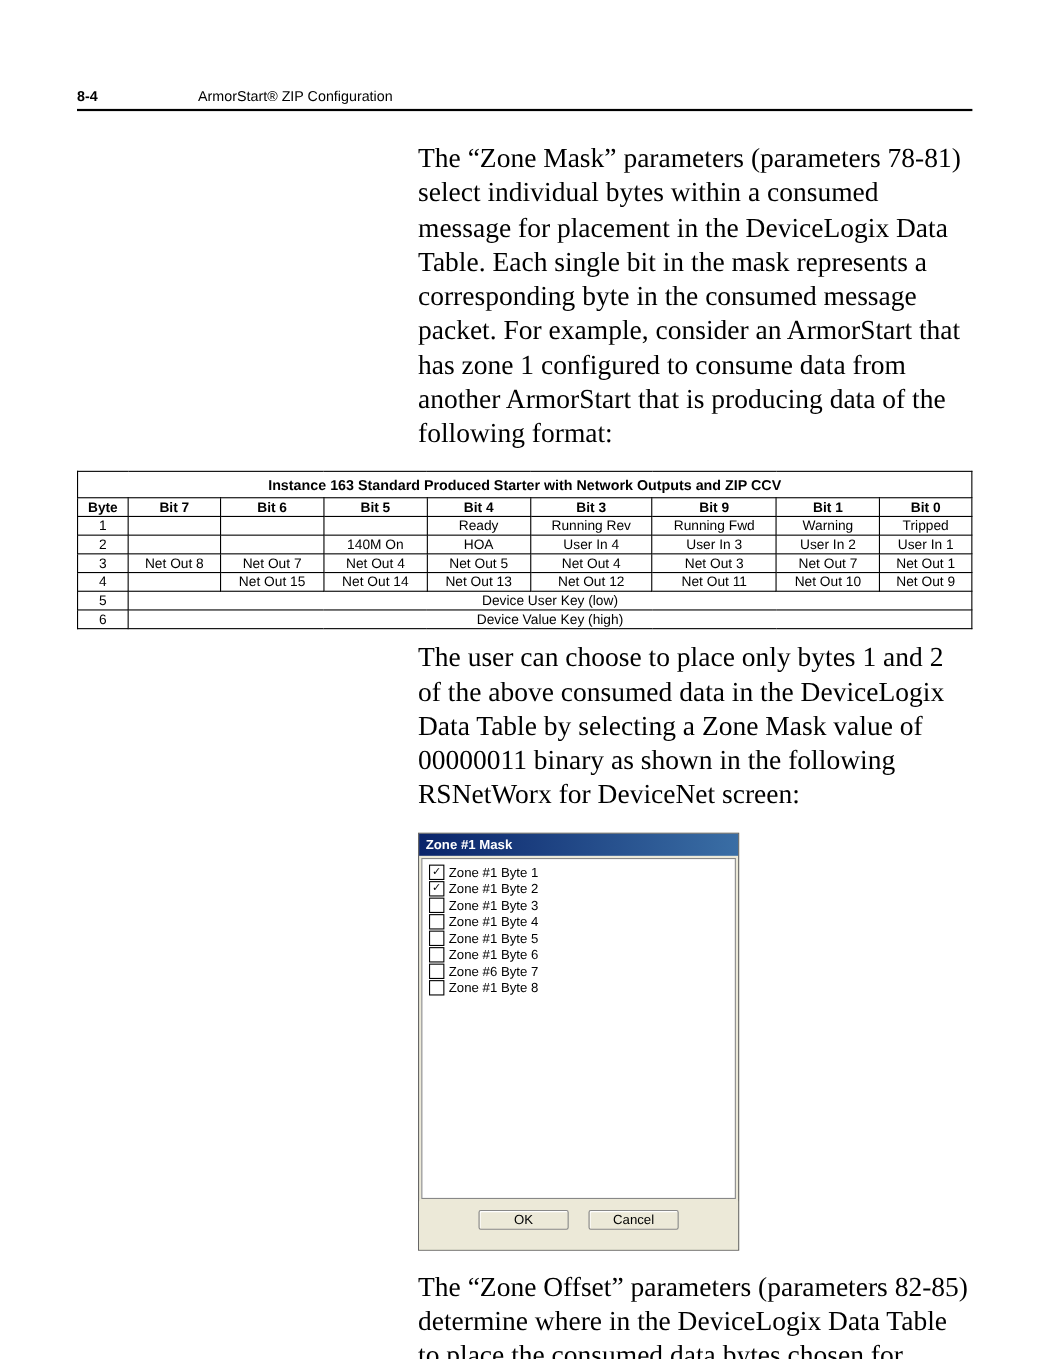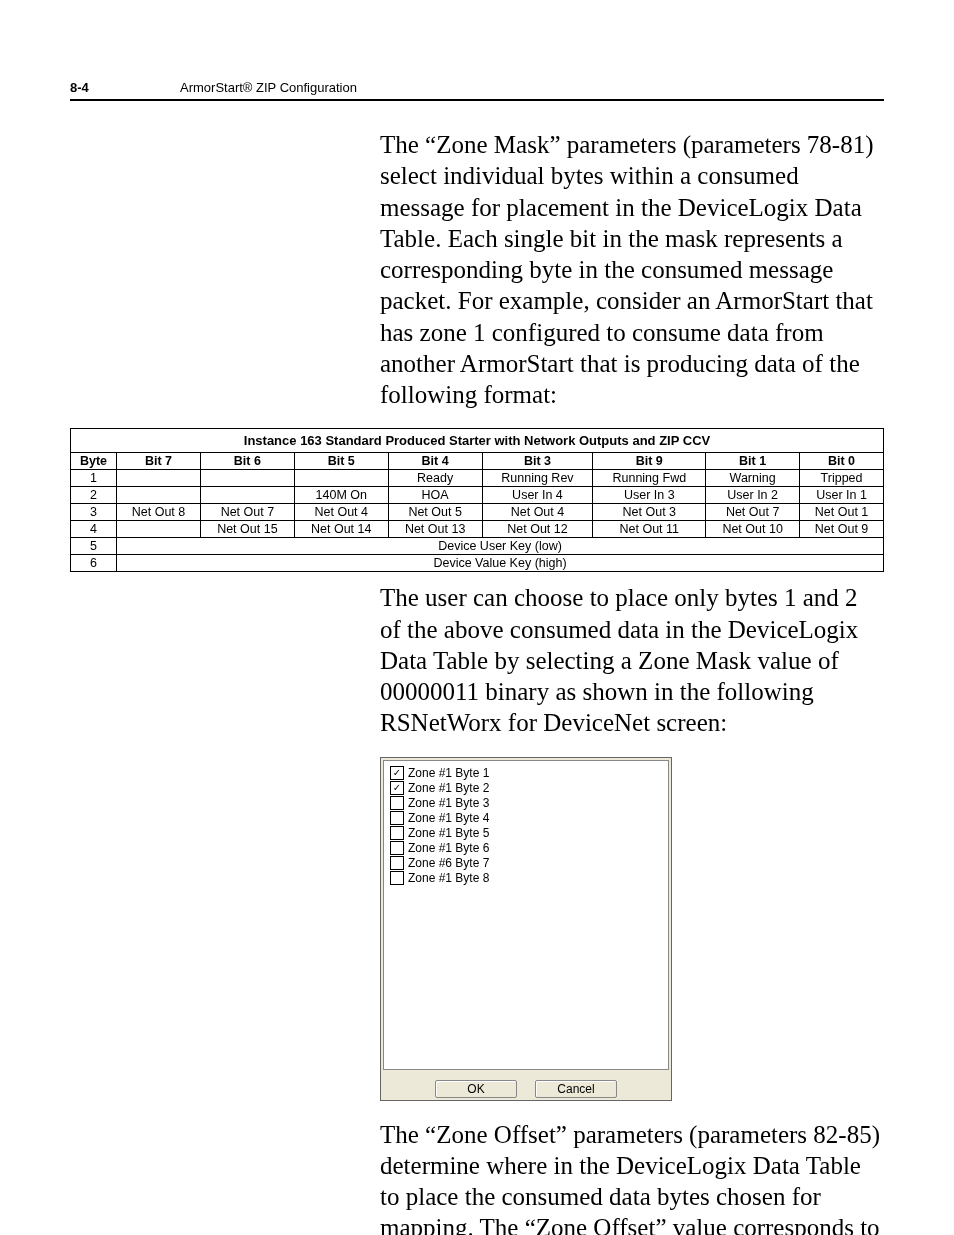--- a/index.html
+++ b/index.html
@@ -90,21 +90,21 @@
     align-items: center;
     justify-content: center;
     font-size: 10px;
     line-height: 10px;
     background: #fff;
   }
   .dlg-buttons {
     display: flex;
     justify-content: center;
     gap: 18px;
-    padding: 8px 0 2px 0;
+    padding: 8px 0 18px 0;
     background: #ece9d8;
   }
   .btn {
     width: 80px;
     text-align: center;
     background: #ece9d8;
     border: 1px solid #888;
     border-radius: 2px;
     font-family: Tahoma, Arial, sans-serif;
     font-size: 12px;
@@ -205,20 +205,21 @@
       <td colspan="8">Device Value Key (high)</td>
     </tr>
   </tbody>
     </table>
 
   <div class="body-text">
     <p>The user can choose to place only bytes 1 and 2 of the above consumed data in the DeviceLogix Data Table by selecting a Zone Mask value of 00000011 binary as shown in the following RSNetWorx for DeviceNet screen:</p>
   </div>
 
   <div class="dialog">
+    <div class="dlg-title">Zone #1 Mask</div>
     <div class="dlg-body" id="dlg-list">
         <div class="chk-row">
           <span class="chk">✓</span>
           <span>Zone #1 Byte 1</span>
         </div>
         <div class="chk-row">
           <span class="chk">✓</span>
           <span>Zone #1 Byte 2</span>
         </div>
         <div class="chk-row">

